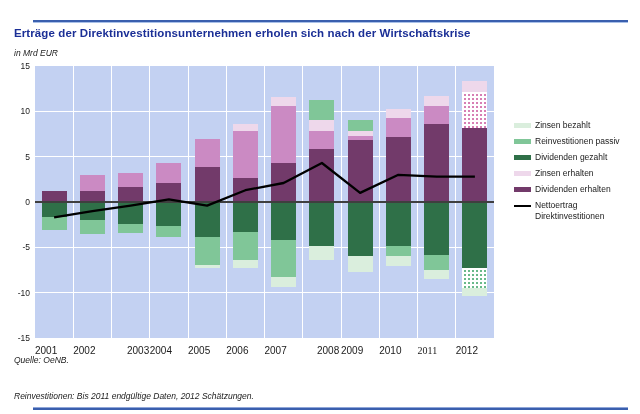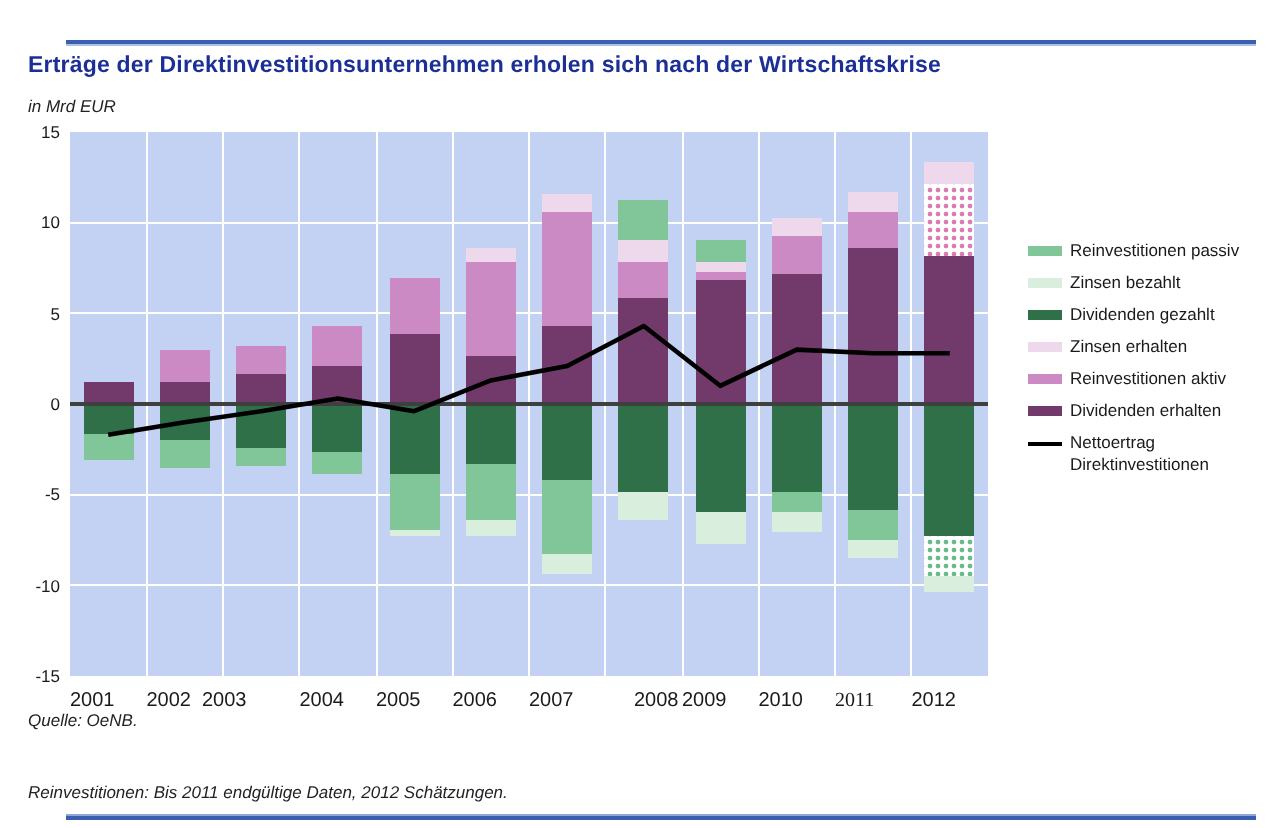--- a/index.html
+++ b/index.html
@@ -152,53 +152,49 @@
       <div class="ylab" style="top: 106.333px;">10</div>
       <div class="ylab" style="top: 151.667px;">5</div>
       <div class="ylab" style="top: 197px;">0</div>
       <div class="ylab" style="top: 242.333px;">-5</div>
       <div class="ylab" style="top: 287.667px;">-10</div>
       <div class="ylab" style="top: 333px;">-15</div>
     </div>
   <div id="x-axis">
       <div class="xlab" style="left: 35px; width: 38.25px;">2001</div>
       <div class="xlab" style="left: 73.25px; width: 38.25px;">2002</div>
-      <div class="xlab" style="left: 101px; width: 38.25px;">2003</div>
+      <div class="xlab" style="left: 127px; width: 38.25px;">2003</div>
       <div class="xlab" style="left: 149.75px; width: 38.25px;">2004</div>
       <div class="xlab" style="left: 188px; width: 38.25px;">2005</div>
       <div class="xlab" style="left: 226.25px; width: 38.25px;">2006</div>
       <div class="xlab" style="left: 264.5px; width: 38.25px;">2007</div>
       <div class="xlab" style="left: 317px; width: 38.25px;">2008</div>
       <div class="xlab" style="left: 341px; width: 38.25px;">2009</div>
       <div class="xlab" style="left: 379.25px; width: 38.25px;">2010</div>
       <div class="xlab" style="left: 417.5px; width: 38.25px; font-family: Liberation Serif, serif;">2011</div>
       <div class="xlab" style="left: 455.75px; width: 38.25px;">2012</div>
     </div>
   <div class="legend" id="legend">
       <div class="legend-item">
+        <span class="swatch" style="background: rgb(218, 238, 221);"></span>
+        <span class="legend-label">Zinsen bezahlt</span>
+      </div>
+      <div class="legend-item">
         <span class="swatch" style="background: rgb(128, 198, 152);"></span>
         <span class="legend-label">Reinvestitionen passiv</span>
       </div>
       <div class="legend-item">
-        <span class="swatch" style="background: rgb(218, 238, 221);"></span>
-        <span class="legend-label">Zinsen bezahlt</span>
-      </div>
-      <div class="legend-item">
         <span class="swatch" style="background: rgb(47, 112, 72);"></span>
         <span class="legend-label">Dividenden gezahlt</span>
       </div>
       <div class="legend-item">
         <span class="swatch" style="background: rgb(238, 216, 235);"></span>
         <span class="legend-label">Zinsen erhalten</span>
       </div>
       <div class="legend-item">
-        <span class="swatch" style="background: rgb(203, 138, 195);"></span>
-        <span class="legend-label">Reinvestitionen aktiv</span>
-      </div>
-      <div class="legend-item">
         <span class="swatch" style="background: rgb(114, 58, 106);"></span>
         <span class="legend-label">Dividenden erhalten</span>
       </div>
       <div class="legend-item">
         <span class="swatch line-swatch"></span>
         <span class="legend-label">Nettoertrag Direktinvestitionen</span>
       </div>
     </div>
 
   <div class="footer-line" style="top:355px">Quelle: OeNB.</div>

